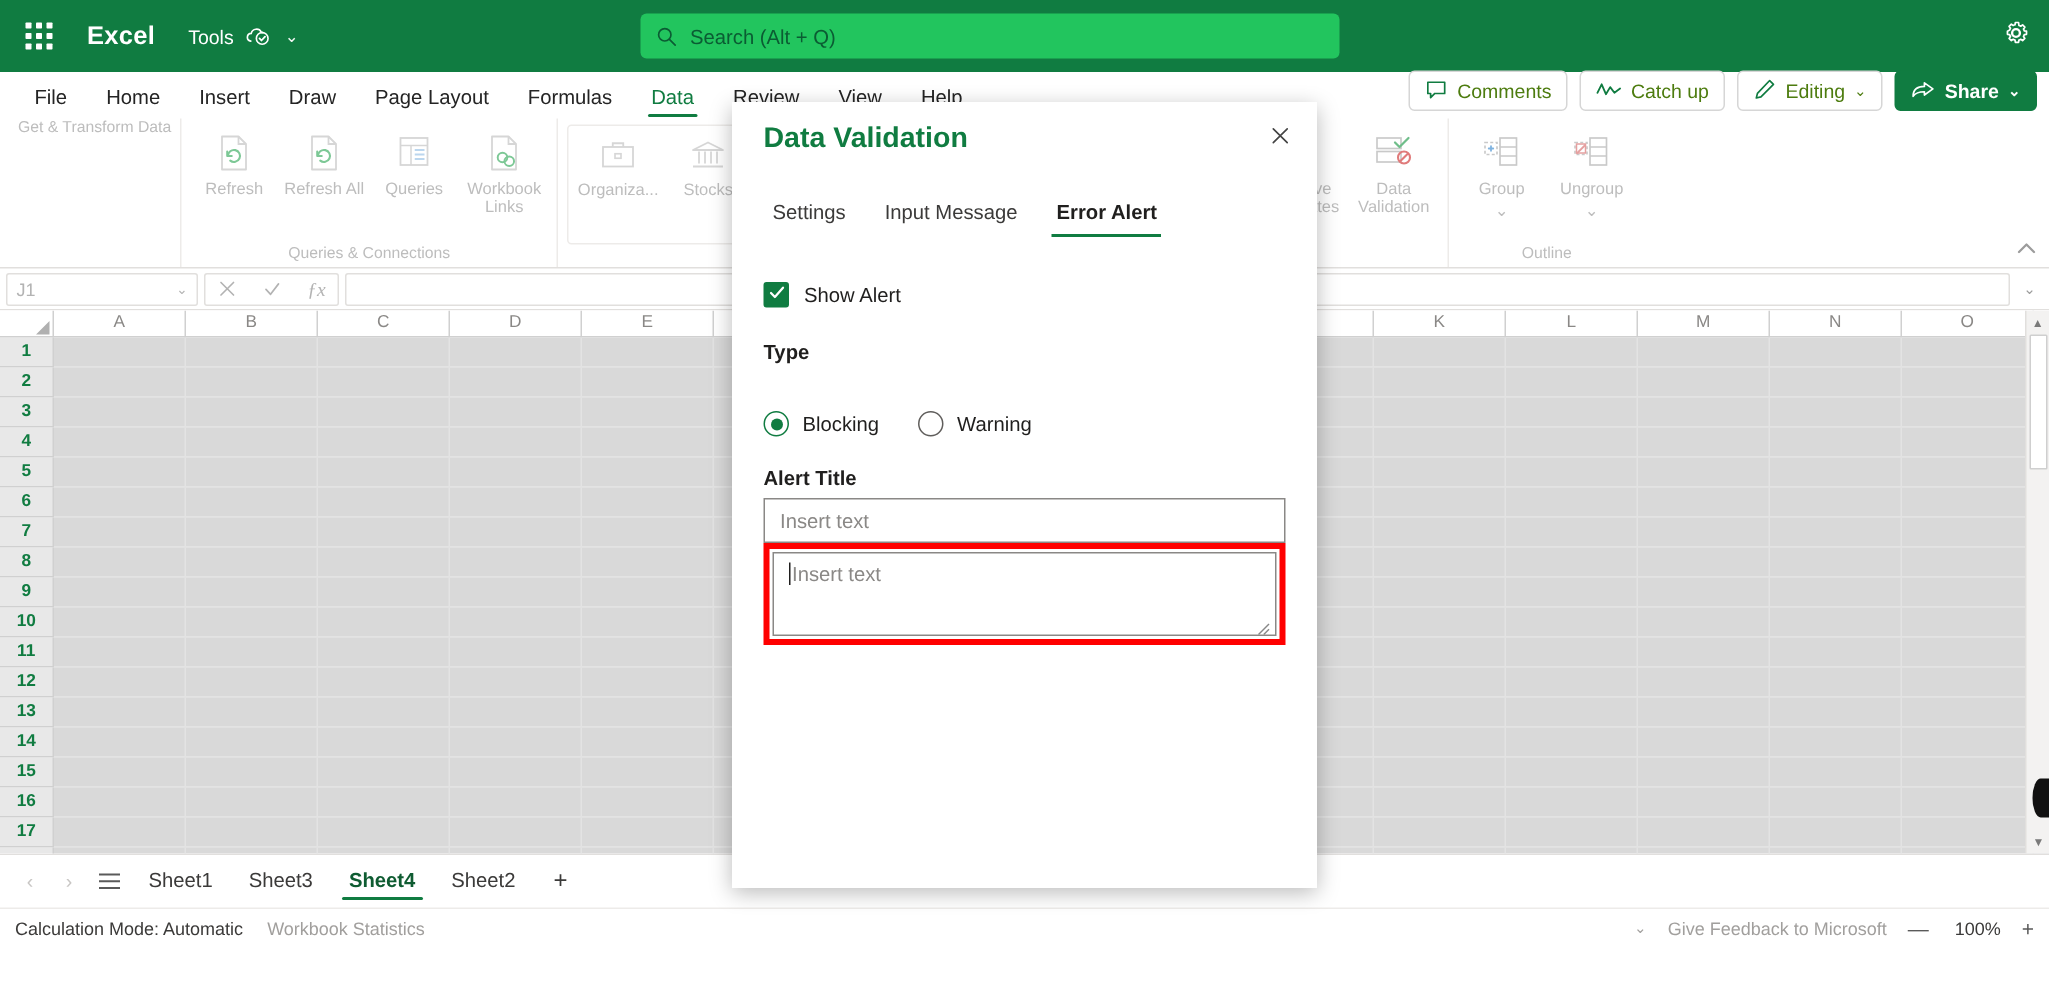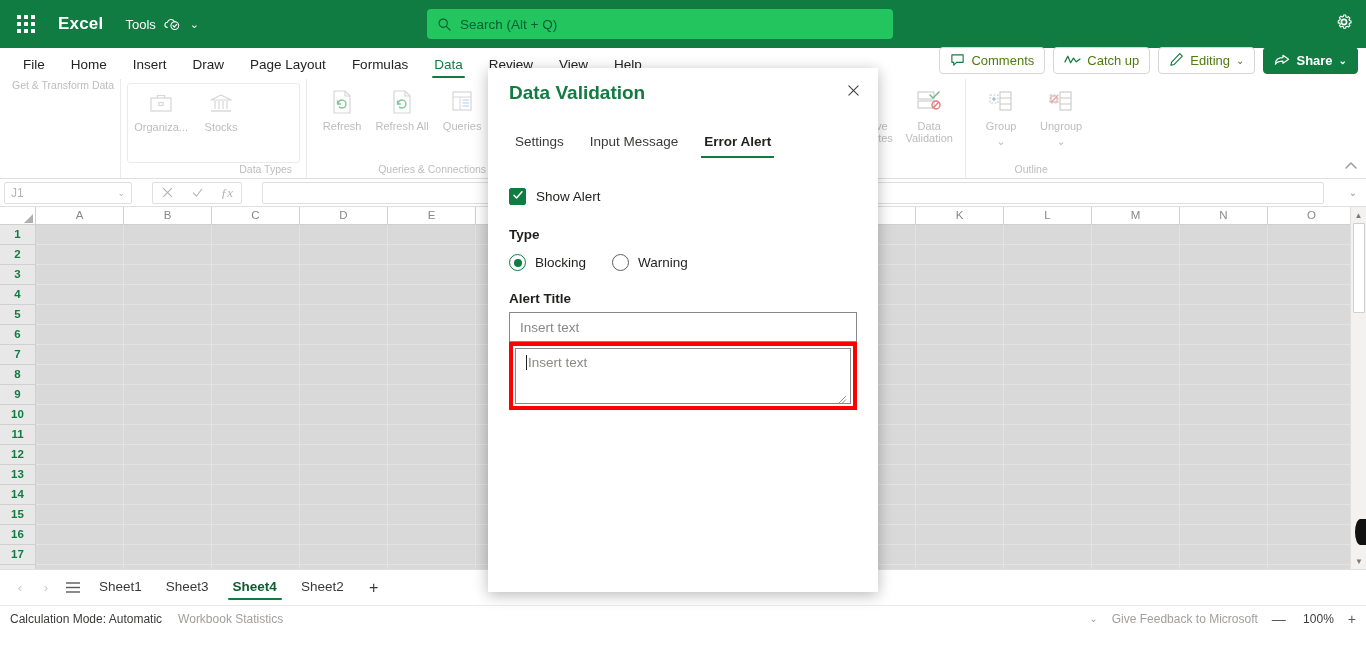--- a/index.html
+++ b/index.html
@@ -79,21 +79,21 @@
   }
   .ritem .lbl.two { line-height:12px; }
   .stacked-group { display:flex; flex-direction:column; gap:4px; padding-top:6px; }
   .stacked-item { display:flex; align-items:center; gap:6px; font-size:12px; color:#BDBDBD; cursor:pointer; padding:1px 4px; }
   .boxed { border:1px solid #EDEBE9; border-radius:3px; padding:2px 4px; }
   #ribbon-collapse { position:absolute; right:8px; bottom:4px; color:#9c9c9c; font-size:12px; cursor:pointer; }
 
   
   #formulabar {
     height:28px; background:#fff; display:flex; align-items:center;
-    padding:0 4px; gap:20px; border-bottom:1px solid #E1DFDD;
+    padding:0 4px; gap:4px; border-bottom:1px solid #E1DFDD;
   }
   #namebox {
     width:128px; height:22px; border:1px solid #E1DFDD; border-radius:2px;
     display:flex; align-items:center; padding:0 6px; font-size:12px; color:#B3B3B3;
     justify-content:space-between; cursor:pointer;
   }
   .fb-btns { display:flex; align-items:center; gap:2px; border:1px solid #E1DFDD; border-radius:2px; height:22px; padding:0 0; }
   .fb-btn { width:28px; height:20px; display:flex; align-items:center; justify-content:center; cursor:pointer; color:#B3B3B3; font-size:13px; }
   #formula-input {
     flex:1; height:22px; border:1px solid #E1DFDD; border-radius:2px; cursor:text;
@@ -171,21 +171,21 @@
   #dlg-close { position:absolute; right:12px; top:10px; width:26px; height:24px; display:flex; align-items:center; justify-content:center; color:#444; font-size:15px; cursor:pointer; }
   #dlg-tabs { position:absolute; left:14px; top:60px; display:flex; align-items:flex-end; }
   .dtab { padding:6px 13px 9px 13px; font-size:13.5px; color:#3B3A39; cursor:pointer; position:relative; }
   .dtab.active { font-weight:bold; color:#201F1E; }
   .dtab.active:after { content:""; position:absolute; left:10px; right:10px; bottom:0; height:2.5px; background:#107C41; }
   #dlg-body { position:absolute; left:0; right:0; top:110px; bottom:70px; padding:0 21px; }
   .chk-row { display:flex; align-items:center; gap:10px; margin-top:10px; cursor:pointer; }
   .chkbox { width:17px; height:17px; background:#107C41; border:1px solid #107C41; border-radius:2px; display:flex; align-items:center; justify-content:center; }
   .chk-label { font-size:13.5px; color:#201F1E; }
   .sec-label { font-size:13.5px; font-weight:bold; color:#201F1E; margin-top:22px; }
-  .radio-row { display:flex; align-items:center; gap:26px; margin-top:12px; }
+  .radio-row { display:flex; align-items:center; gap:26px; margin-top:32px; }
   .radio-opt { display:flex; align-items:center; gap:9px; cursor:pointer; }
   .radio { width:17px; height:17px; border-radius:50%; border:1.6px solid #107C41; display:flex; align-items:center; justify-content:center; }
   .radio.off { border-color:#605E5C; }
   .radio .dot { width:8px; height:8px; border-radius:50%; background:#107C41; }
   .radio-label { font-size:13.5px; color:#201F1E; }
   .field-label { font-size:13.5px; font-weight:bold; color:#201F1E; margin-top:20px; margin-bottom:6px; }
   #alert-title-input {
     height:30px; border:1px solid #8A8886; background:#fff; display:flex; align-items:center;
     padding:0 10px; font-size:13.5px; color:#8A8886; cursor:text;
   }
@@ -301,20 +301,72 @@
     </div>
   </div>
 </div>
 
 <div id="ribbon">
 
   <div class="rgroup bordered">
     <div class="rgroup-label">Get &amp; Transform Data</div>
   </div>
 
+  <div class="rgroup bordered">
+    <div class="rgroup-items">
+      <div class="ritem">
+        <span class="ico">
+          <svg width="26" height="28" viewBox="0 0 26 28">
+              <path d="M5 3h11l5 5v17H5z" fill="none" stroke="#D6D6D6" stroke-width="1.2" stroke-linejoin="round"></path>
+              <path d="M16 3v5h5" fill="none" stroke="#D6D6D6" stroke-width="1.2"></path>
+              <path d="M9 16a4 4 0 1 1 1.5 3.1" fill="none" stroke="#7DC896" stroke-width="1.4" stroke-linecap="round"></path>
+              <path d="M8.5 13v3h3" fill="none" stroke="#7DC896" stroke-width="1.4" stroke-linecap="round" stroke-linejoin="round"></path>
+            </svg>
+        </span>
+        <span class="lbl">Refresh</span>
+      </div>
+      <div class="ritem">
+        <span class="ico">
+          <svg width="26" height="28" viewBox="0 0 26 28">
+              <path d="M5 3h11l5 5v17H5z" fill="none" stroke="#D6D6D6" stroke-width="1.2" stroke-linejoin="round"></path>
+              <path d="M16 3v5h5" fill="none" stroke="#D6D6D6" stroke-width="1.2"></path>
+              <path d="M9 16a4 4 0 1 1 1.5 3.1" fill="none" stroke="#7DC896" stroke-width="1.4" stroke-linecap="round"></path>
+              <path d="M8.5 13v3h3" fill="none" stroke="#7DC896" stroke-width="1.4" stroke-linecap="round" stroke-linejoin="round"></path>
+            </svg>
+        </span>
+        <span class="lbl two">Refresh All</span>
+      </div>
+      <div class="ritem">
+        <span class="ico">
+          <svg width="26" height="28" viewBox="0 0 26 28">
+              <rect x="4" y="4" width="18" height="18" fill="none" stroke="#D6D6D6" stroke-width="1.2"></rect>
+              <line x1="4" y1="9" x2="22" y2="9" stroke="#D6D6D6" stroke-width="1"></line>
+              <line x1="11" y1="9" x2="11" y2="22" stroke="#D6D6D6" stroke-width="1"></line>
+              <line x1="13.5" y1="12" x2="20" y2="12" stroke="#BBD6EE" stroke-width="1.2"></line>
+              <line x1="13.5" y1="15" x2="20" y2="15" stroke="#BBD6EE" stroke-width="1.2"></line>
+              <line x1="13.5" y1="18" x2="20" y2="18" stroke="#BBD6EE" stroke-width="1.2"></line>
+            </svg>
+        </span>
+        <span class="lbl">Queries</span>
+      </div>
+      <div class="ritem">
+        <span class="ico">
+          <svg width="26" height="28" viewBox="0 0 26 28">
+              <path d="M5 3h11l5 5v17H5z" fill="none" stroke="#D6D6D6" stroke-width="1.2" stroke-linejoin="round"></path>
+              <path d="M16 3v5h5" fill="none" stroke="#D6D6D6" stroke-width="1.2"></path>
+              <circle cx="12" cy="17" r="3.2" fill="none" stroke="#7DC896" stroke-width="1.3"></circle>
+              <circle cx="16.5" cy="19.5" r="3.2" fill="none" stroke="#7DC896" stroke-width="1.3"></circle>
+            </svg>
+        </span>
+        <span class="lbl two">Workbook Links</span>
+      </div>
+    </div>
+    <div class="rgroup-label">Queries &amp; Connections</div>
+  </div>
+
   <div class="rgroup bordered" style="min-width:186px;">
     <div class="rgroup-items boxed" style="margin-top:4px;height:62px;">
       <div class="ritem">
         <span class="ico">
           <svg width="26" height="24" viewBox="0 0 26 24">
               <rect x="3" y="7" width="20" height="13" fill="none" stroke="#D6D6D6" stroke-width="1.2"></rect>
               <path d="M9.5 7V4.5h7V7" fill="none" stroke="#D6D6D6" stroke-width="1.2"></path>
               <rect x="11" y="11.5" width="4" height="3" fill="none" stroke="#D6D6D6" stroke-width="1.1"></rect>
             </svg>
         </span>
@@ -328,72 +380,20 @@
               <line x1="7" y1="10" x2="7" y2="18" stroke="#D6D6D6" stroke-width="1.2"></line>
               <line x1="11" y1="10" x2="11" y2="18" stroke="#D6D6D6" stroke-width="1.2"></line>
               <line x1="15" y1="10" x2="15" y2="18" stroke="#D6D6D6" stroke-width="1.2"></line>
               <line x1="19" y1="10" x2="19" y2="18" stroke="#D6D6D6" stroke-width="1.2"></line>
             </svg>
         </span>
         <span class="lbl">Stocks</span>
       </div>
     </div>
     <div class="rgroup-label" style="text-align:right;padding-right:8px;">Data Types</div>
-  </div>
-
-  <div class="rgroup bordered">
-    <div class="rgroup-items">
-      <div class="ritem">
-        <span class="ico">
-          <svg width="26" height="28" viewBox="0 0 26 28">
-              <path d="M5 3h11l5 5v17H5z" fill="none" stroke="#D6D6D6" stroke-width="1.2" stroke-linejoin="round"></path>
-              <path d="M16 3v5h5" fill="none" stroke="#D6D6D6" stroke-width="1.2"></path>
-              <path d="M9 16a4 4 0 1 1 1.5 3.1" fill="none" stroke="#7DC896" stroke-width="1.4" stroke-linecap="round"></path>
-              <path d="M8.5 13v3h3" fill="none" stroke="#7DC896" stroke-width="1.4" stroke-linecap="round" stroke-linejoin="round"></path>
-            </svg>
-        </span>
-        <span class="lbl">Refresh</span>
-      </div>
-      <div class="ritem">
-        <span class="ico">
-          <svg width="26" height="28" viewBox="0 0 26 28">
-              <path d="M5 3h11l5 5v17H5z" fill="none" stroke="#D6D6D6" stroke-width="1.2" stroke-linejoin="round"></path>
-              <path d="M16 3v5h5" fill="none" stroke="#D6D6D6" stroke-width="1.2"></path>
-              <path d="M9 16a4 4 0 1 1 1.5 3.1" fill="none" stroke="#7DC896" stroke-width="1.4" stroke-linecap="round"></path>
-              <path d="M8.5 13v3h3" fill="none" stroke="#7DC896" stroke-width="1.4" stroke-linecap="round" stroke-linejoin="round"></path>
-            </svg>
-        </span>
-        <span class="lbl two">Refresh All</span>
-      </div>
-      <div class="ritem">
-        <span class="ico">
-          <svg width="26" height="28" viewBox="0 0 26 28">
-              <rect x="4" y="4" width="18" height="18" fill="none" stroke="#D6D6D6" stroke-width="1.2"></rect>
-              <line x1="4" y1="9" x2="22" y2="9" stroke="#D6D6D6" stroke-width="1"></line>
-              <line x1="11" y1="9" x2="11" y2="22" stroke="#D6D6D6" stroke-width="1"></line>
-              <line x1="13.5" y1="12" x2="20" y2="12" stroke="#BBD6EE" stroke-width="1.2"></line>
-              <line x1="13.5" y1="15" x2="20" y2="15" stroke="#BBD6EE" stroke-width="1.2"></line>
-              <line x1="13.5" y1="18" x2="20" y2="18" stroke="#BBD6EE" stroke-width="1.2"></line>
-            </svg>
-        </span>
-        <span class="lbl">Queries</span>
-      </div>
-      <div class="ritem">
-        <span class="ico">
-          <svg width="26" height="28" viewBox="0 0 26 28">
-              <path d="M5 3h11l5 5v17H5z" fill="none" stroke="#D6D6D6" stroke-width="1.2" stroke-linejoin="round"></path>
-              <path d="M16 3v5h5" fill="none" stroke="#D6D6D6" stroke-width="1.2"></path>
-              <circle cx="12" cy="17" r="3.2" fill="none" stroke="#7DC896" stroke-width="1.3"></circle>
-              <circle cx="16.5" cy="19.5" r="3.2" fill="none" stroke="#7DC896" stroke-width="1.3"></circle>
-            </svg>
-        </span>
-        <span class="lbl two">Workbook Links</span>
-      </div>
-    </div>
-    <div class="rgroup-label">Queries &amp; Connections</div>
   </div>
 
   <div class="rgroup bordered" style="margin-left:65px;">
     <div class="stacked-group">
       <div class="stacked-item">
         <span>
           <svg width="17" height="16" viewBox="0 0 18 16">
               <path d="M2 2h13l-5 5.5V13l-3 2V7.5z" fill="none" stroke="#D6D6D6" stroke-width="1.2" stroke-linejoin="round"></path>
               <path d="M10 9l4 4M14 9l-4 4" stroke="#E8A0A0" stroke-width="1.3" stroke-linecap="round"></path>
             </svg>

